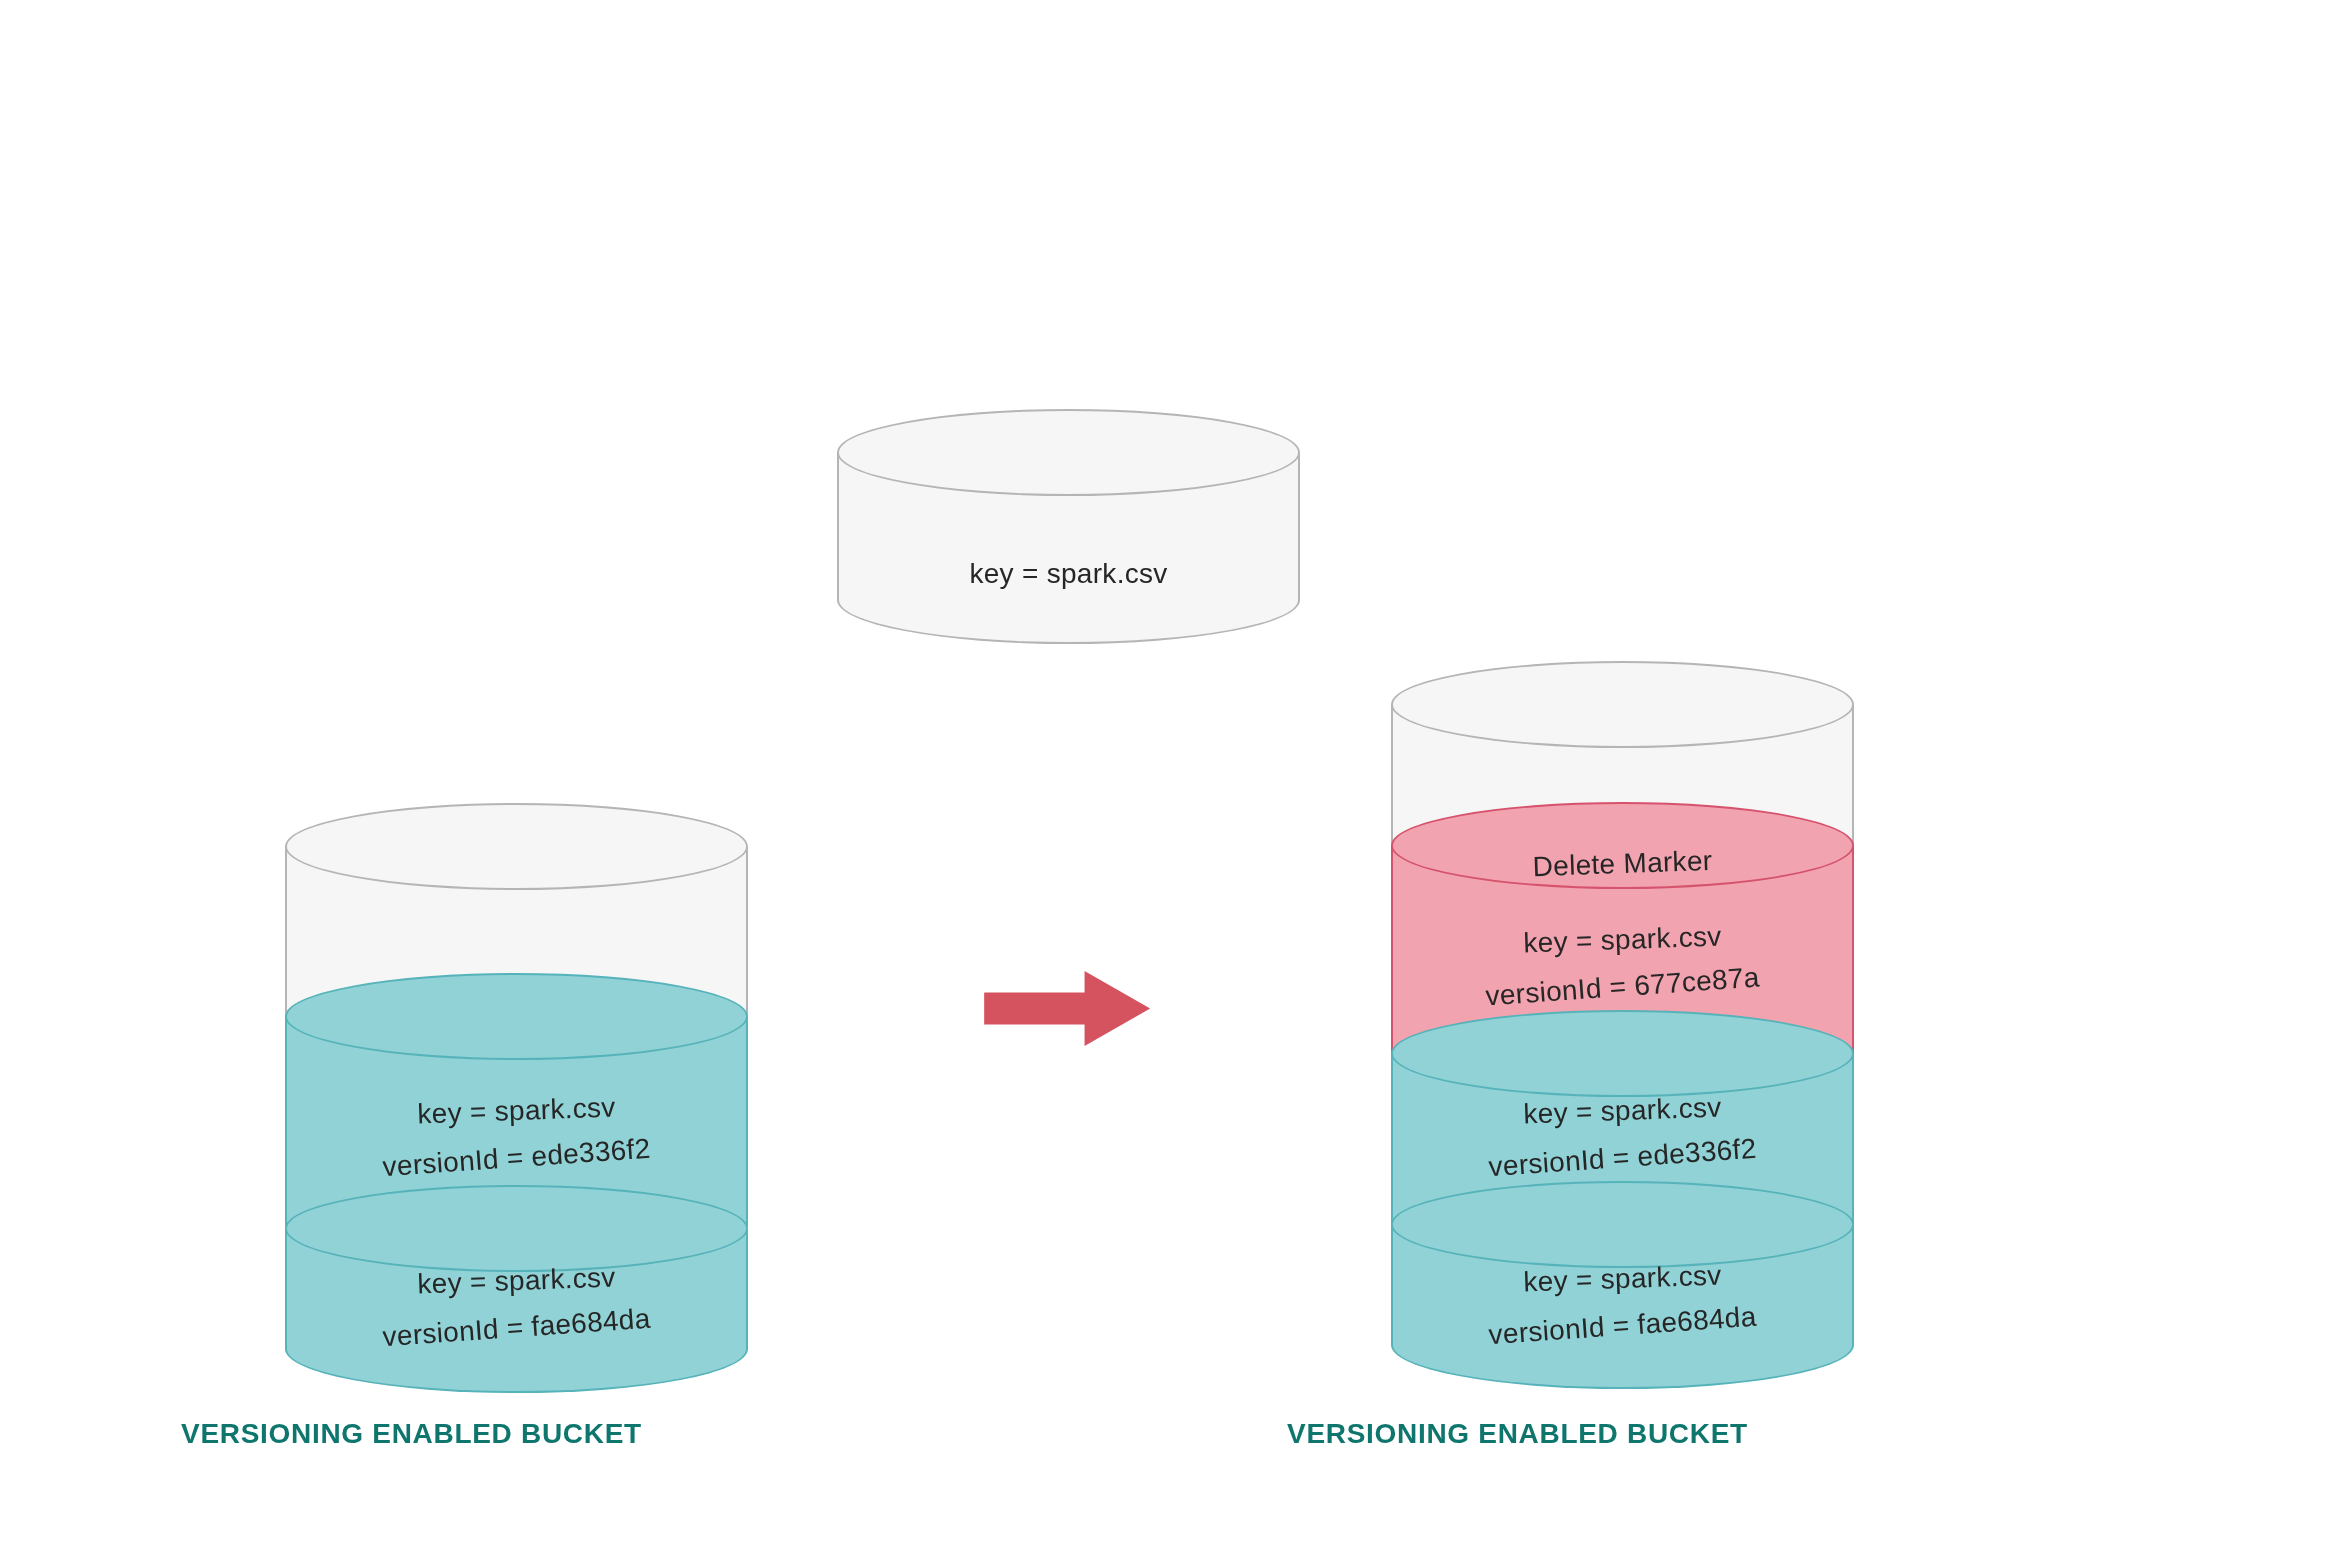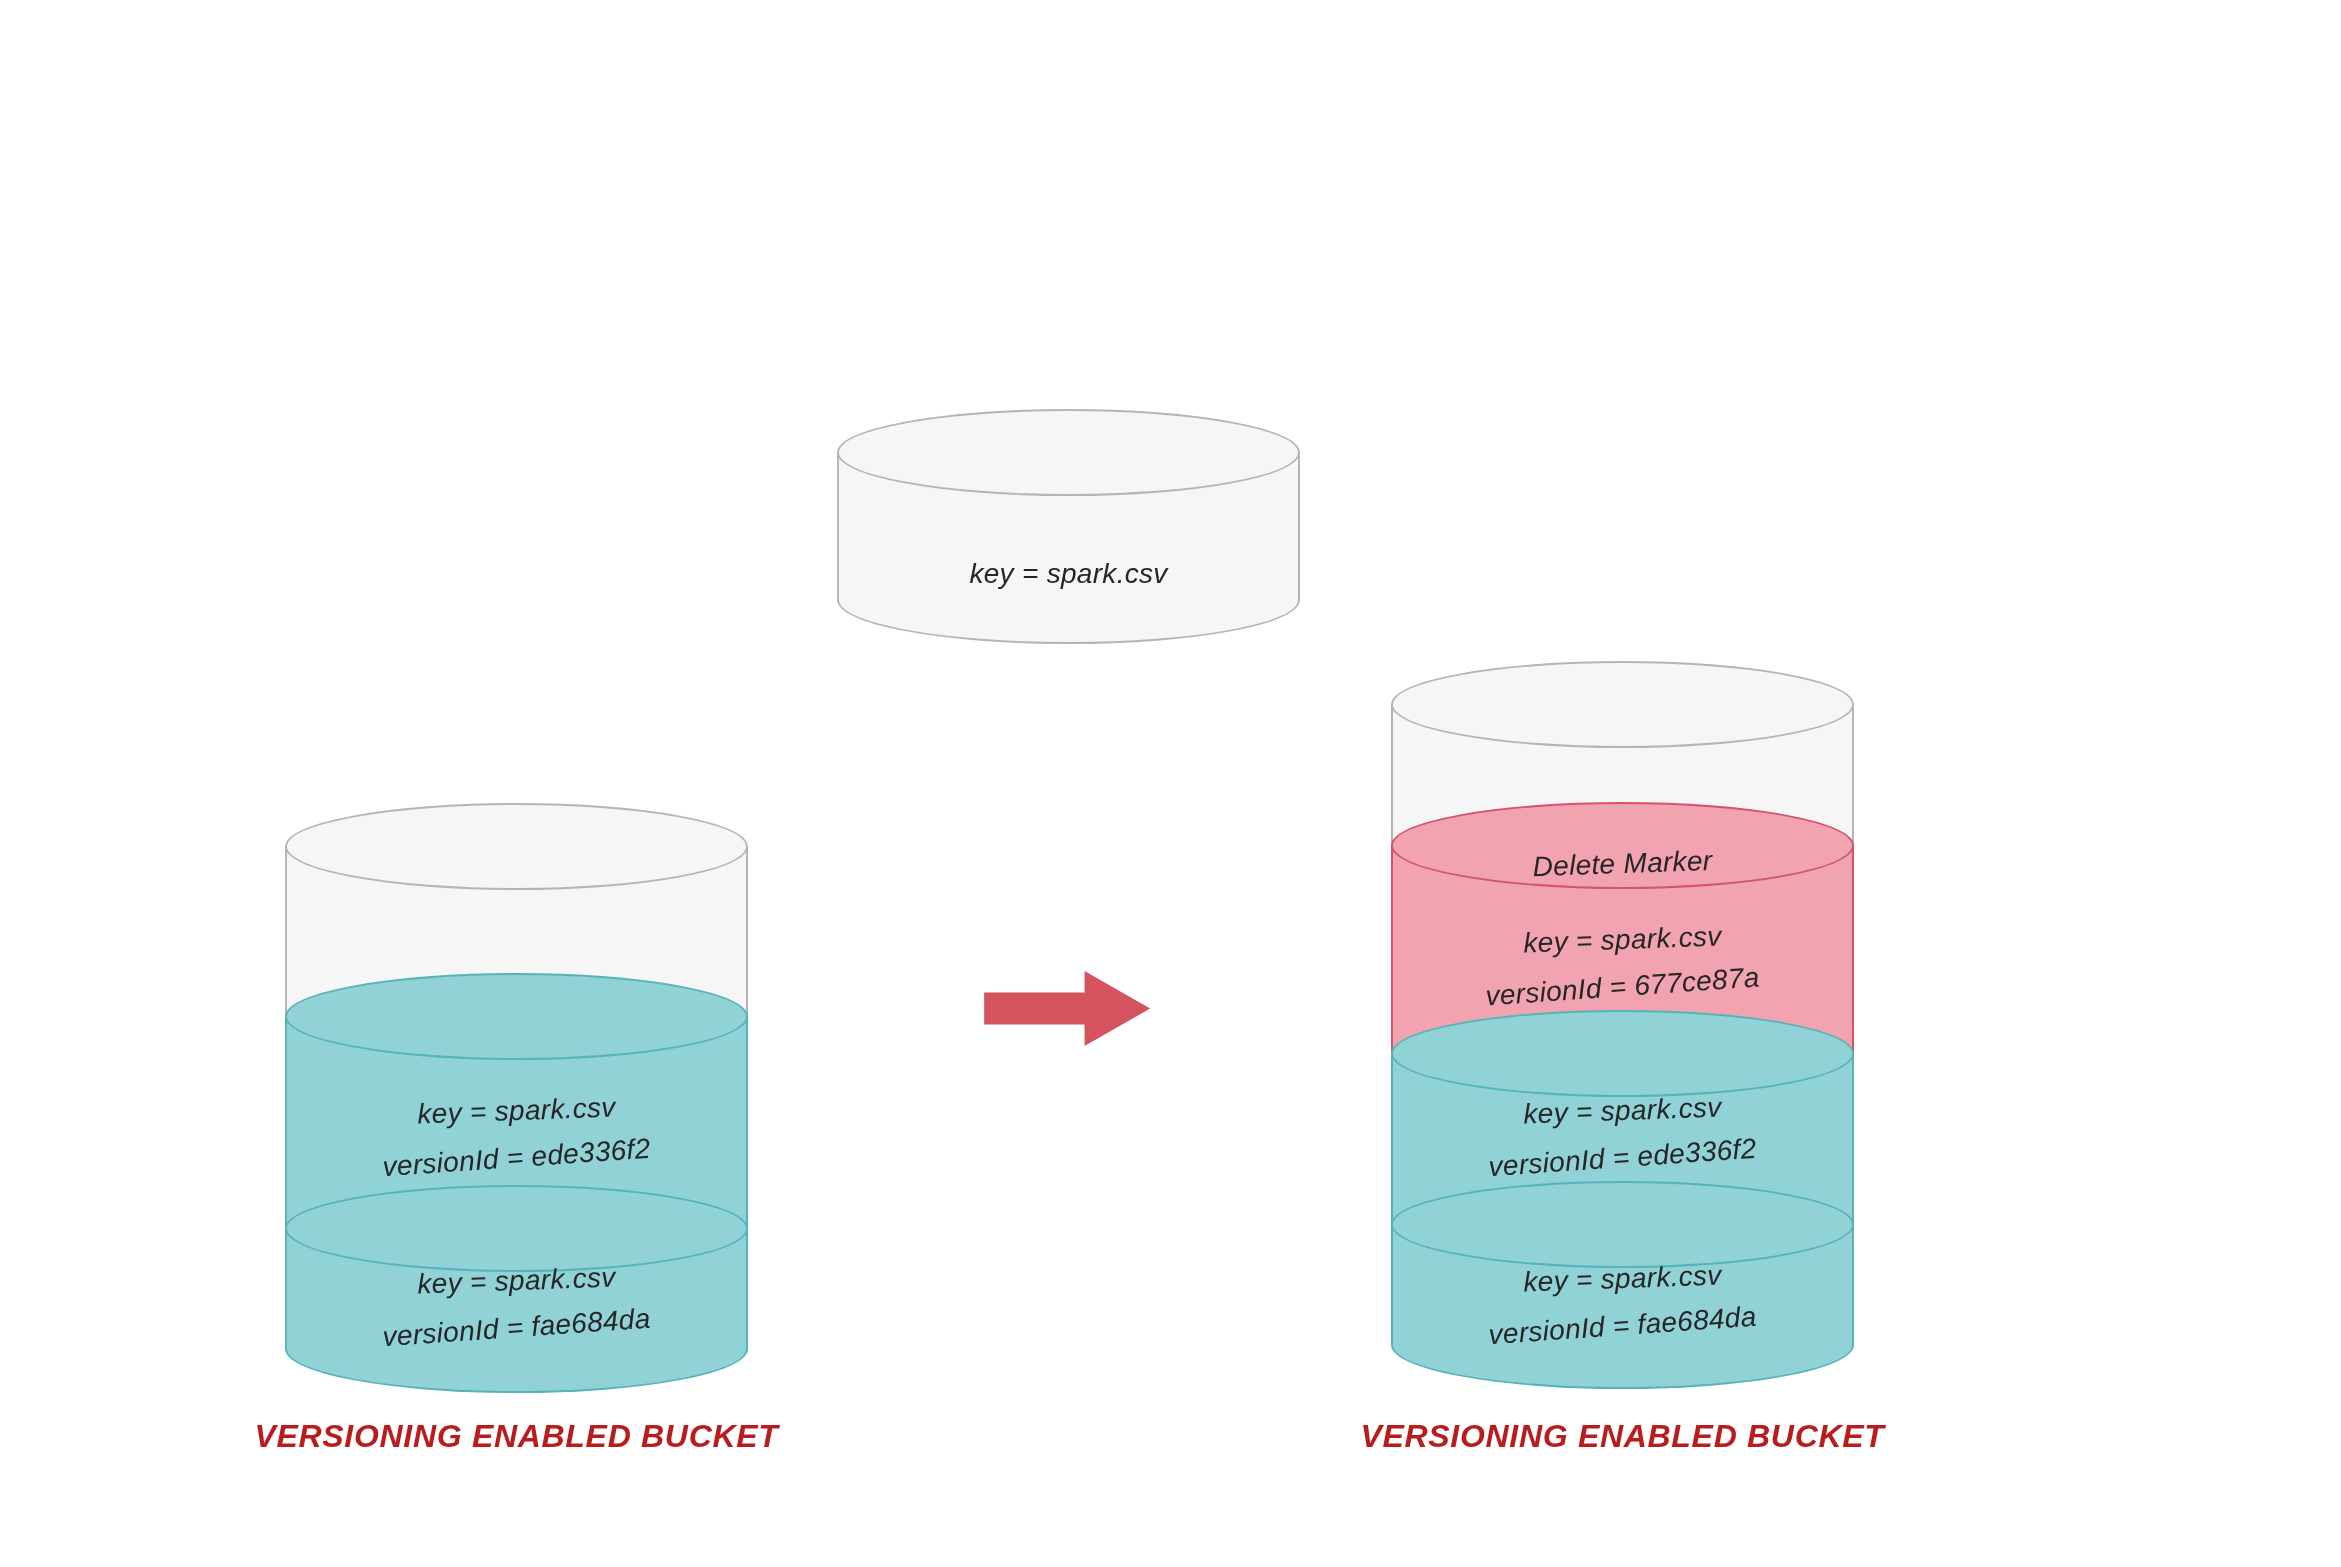--- a/index.html
+++ b/index.html
@@ -7,21 +7,20 @@
   body {
     background: #ffffff;
     font-family: "Liberation Sans", sans-serif;
   }
   .canvas {
     position: relative;
     width: 2342px;
     height: 1567px;
     background: #ffffff;
     overflow: hidden;
-    font-style: italic;
   }
 
   
   .disk { position: absolute; }
   .disk-top {
     position: absolute;
     left: 0; top: 0;
     width: 100%; height: 87px;
     border-radius: 50%;
     border: 2px solid;
@@ -57,24 +56,24 @@
     letter-spacing: 0.3px;
   }
   .line { display: block; }
   .tilt-a { transform: rotate(-2deg); }
   .tilt-b { transform: rotate(-4deg); }
 
   
   .bucket-label {
     position: absolute;
     width: 671px;
-    text-align: center;
-    font-size: 32px;
+    text-align: left;
+    font-size: 28px;
     font-weight: bold;
-    color: #b91c1c;
+    color: #0f766e;
     letter-spacing: 0.7px;
   }
 
   
   .arrow { position: absolute; }
 </style>
 </head>
 <body>
 
 <div class="canvas">

